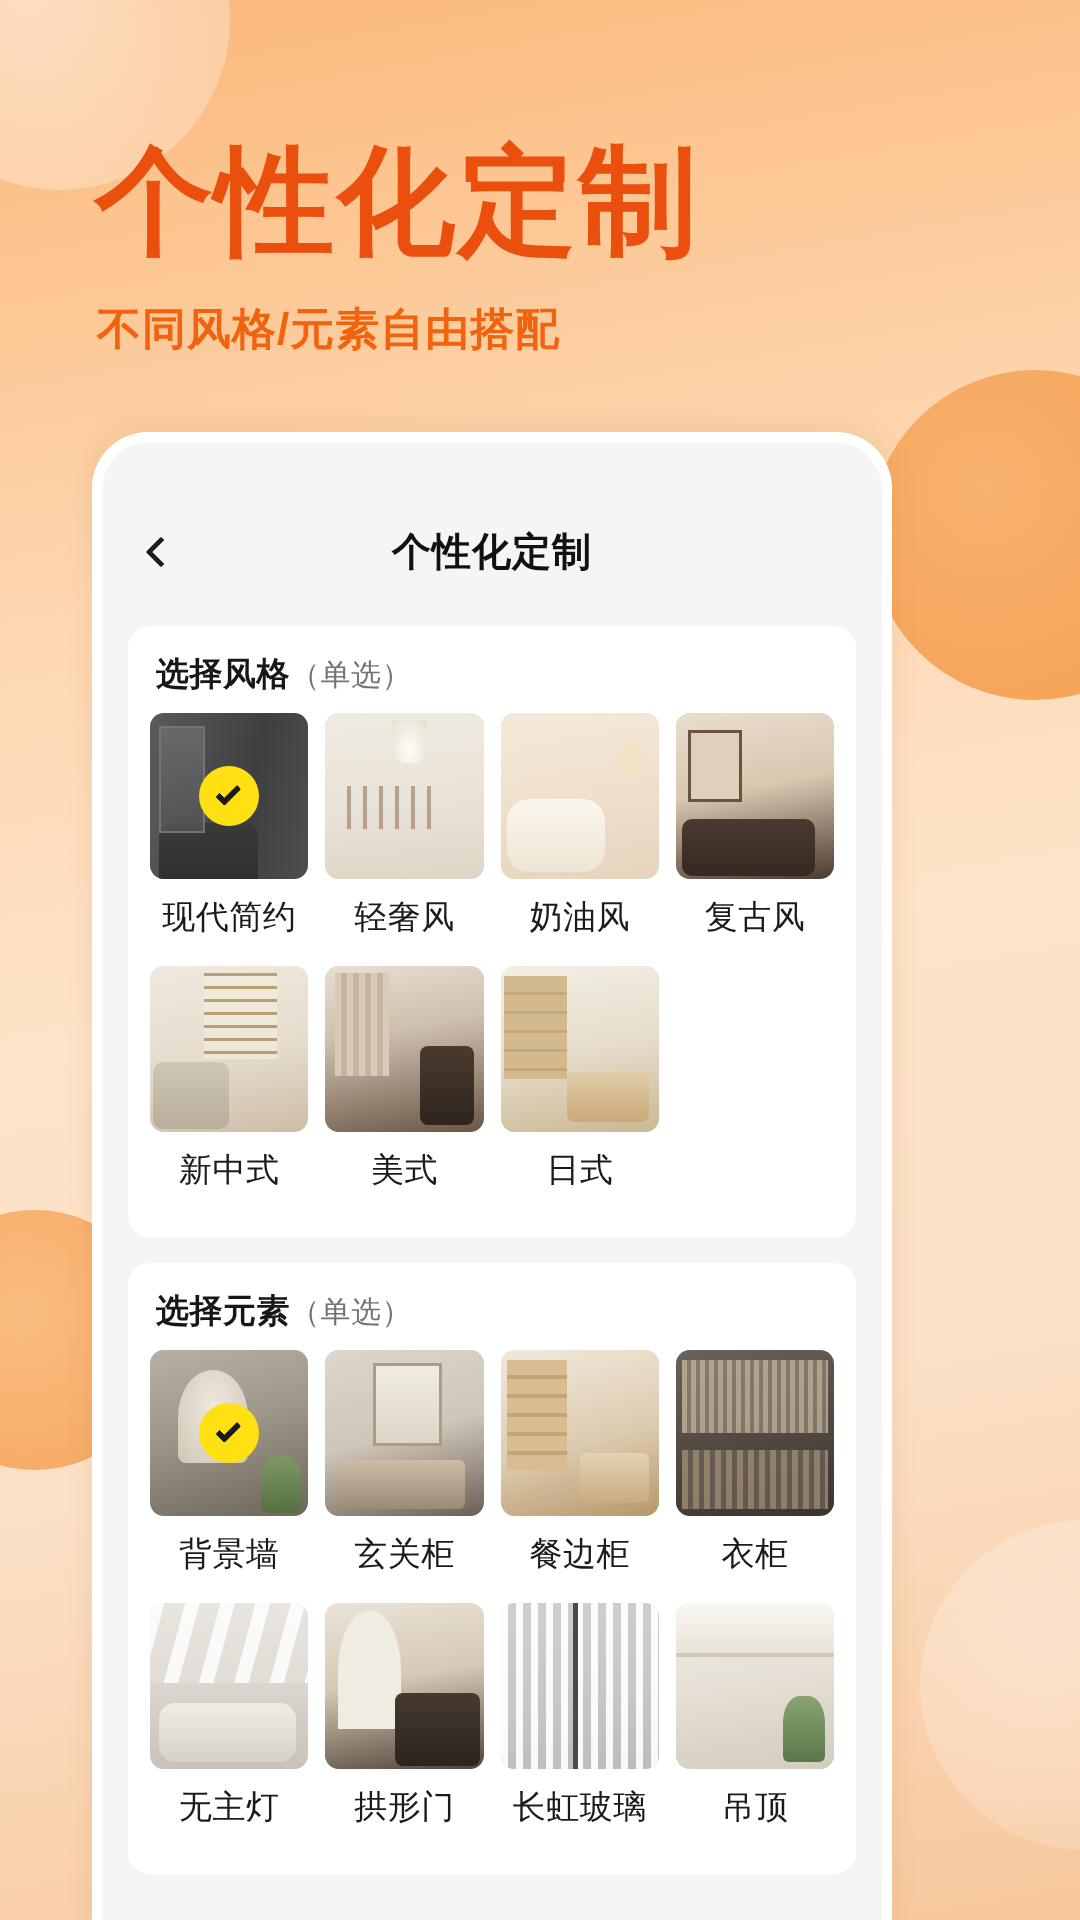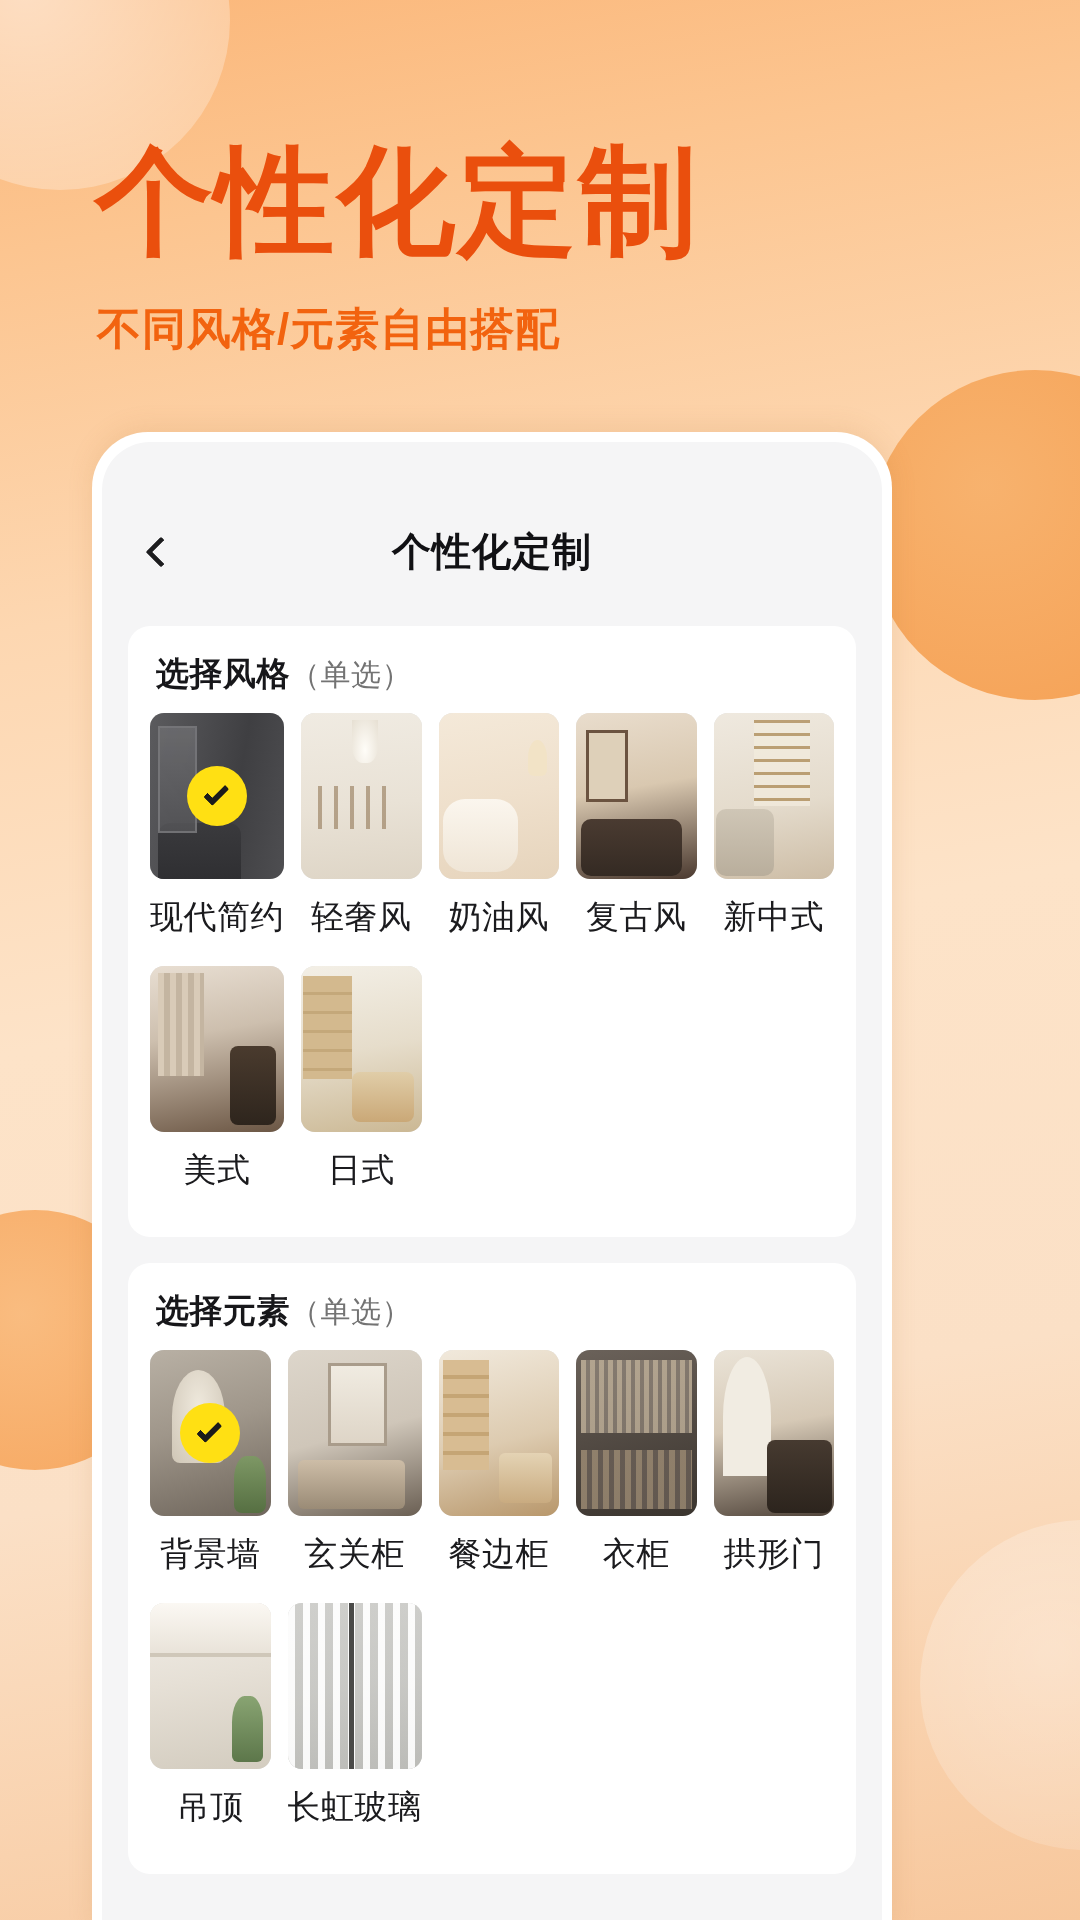--- a/index.html
+++ b/index.html
@@ -97,21 +97,21 @@
     margin:26px 26px 0 26px;
     padding:26px 22px 24px 22px;
   }
   .section-head {
     display:flex; align-items:baseline; margin-bottom:16px; padding-left:6px;
   }
   .section-title { font-size:33px; font-weight:bold; color:#17171a; letter-spacing:.5px;text-align:center; }
   .section-note  { font-size:30px; color:#737373; letter-spacing:.5px; }
 
   .grid {
-    display:grid; grid-template-columns:repeat(5,1fr);
+    display:grid; grid-template-columns:repeat(4,1fr);
     column-gap:17px; row-gap:6px;
   }
   .tile { display:flex; flex-direction:column; align-items:center; cursor:pointer; }
   .thumb {
     position:relative; width:100%; height:166px;
     border-radius:14px; overflow:hidden;
     background:#ddd;
   }
   .thumb-art { position:absolute; inset:0; }
   .check-badge {
@@ -336,33 +336,39 @@
               <div class="tile-label">餐边柜</div>
             </div>
             <div class="tile">
               <div class="thumb">
                 <div class="thumb-art a-wardrobe"></div>
               </div>
               <div class="tile-label">衣柜</div>
             </div>
             <div class="tile">
               <div class="thumb">
+                <div class="thumb-art a-nolight"></div>
+              </div>
+              <div class="tile-label">无主灯</div>
+            </div>
+            <div class="tile">
+              <div class="thumb">
                 <div class="thumb-art a-arch"></div>
               </div>
               <div class="tile-label">拱形门</div>
             </div>
             <div class="tile">
               <div class="thumb">
+                <div class="thumb-art a-glass"></div>
+              </div>
+              <div class="tile-label">长虹玻璃</div>
+            </div>
+            <div class="tile">
+              <div class="thumb">
                 <div class="thumb-art a-ceiling"></div>
               </div>
               <div class="tile-label">吊顶</div>
-            </div>
-            <div class="tile">
-              <div class="thumb">
-                <div class="thumb-art a-glass"></div>
-              </div>
-              <div class="tile-label">长虹玻璃</div>
             </div>
           </div>
         </div>
       </div>
   </div>
 </div>
 
 </body></html>

